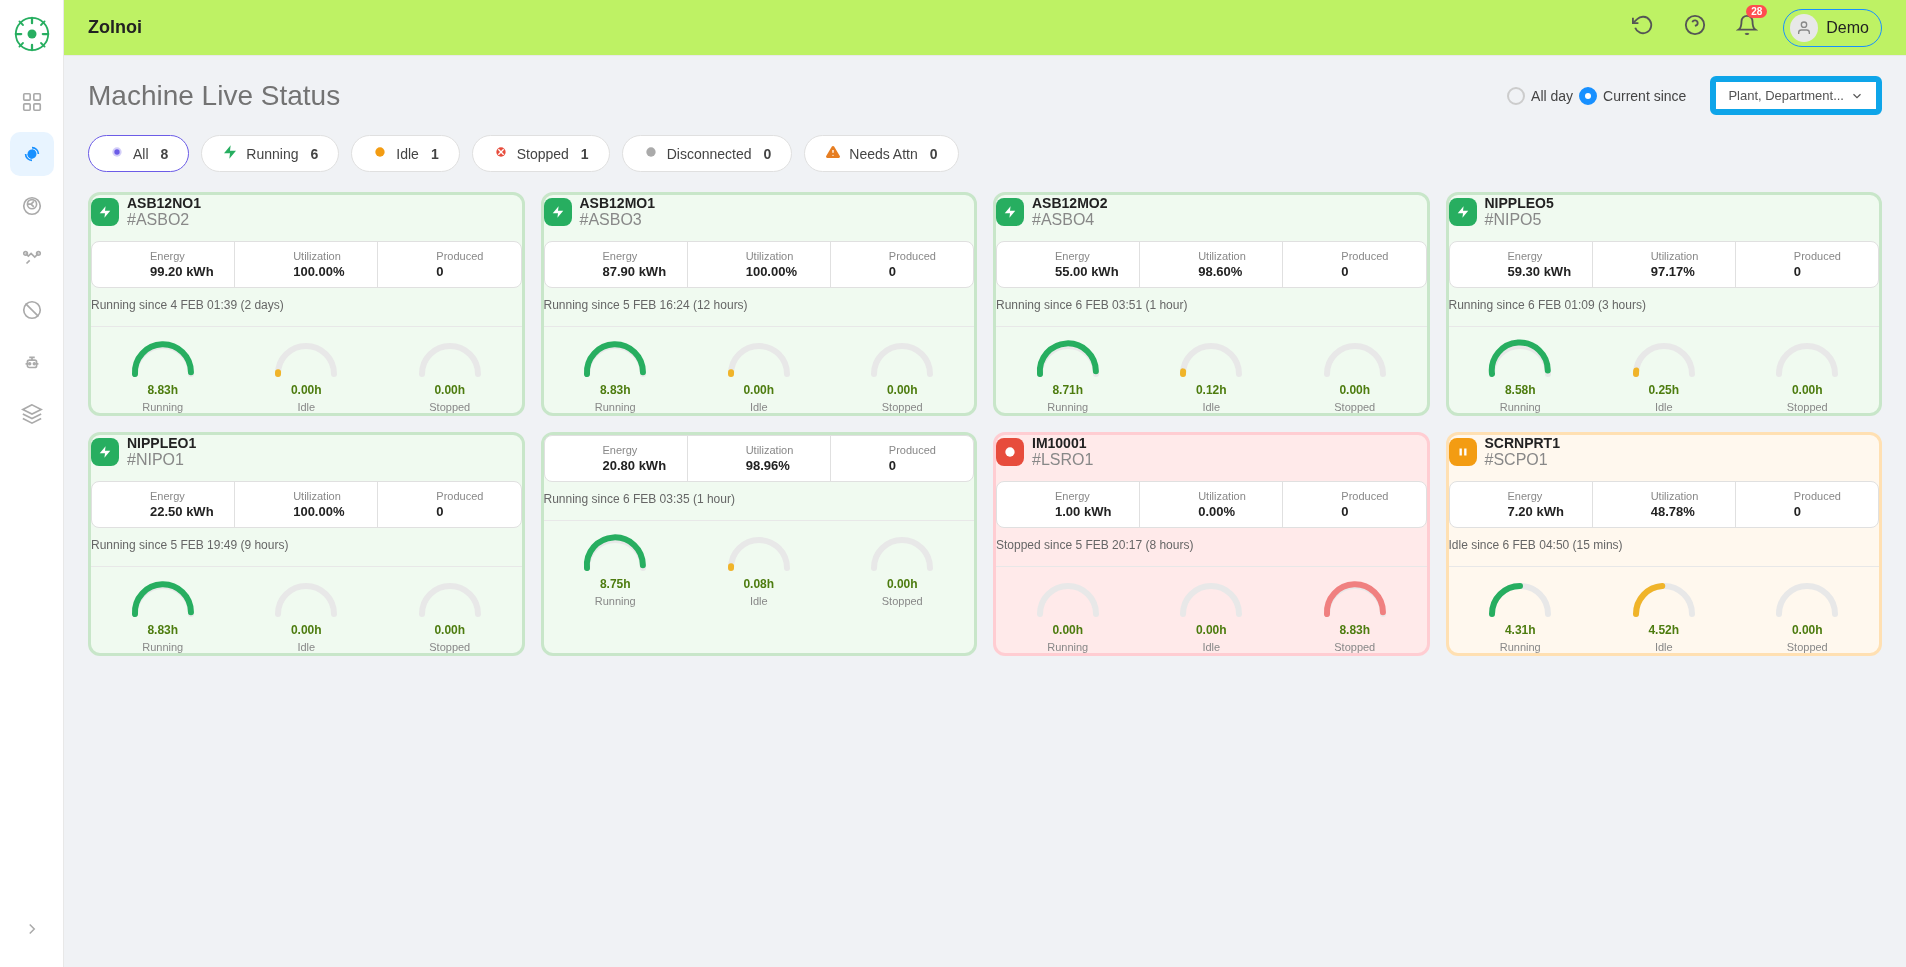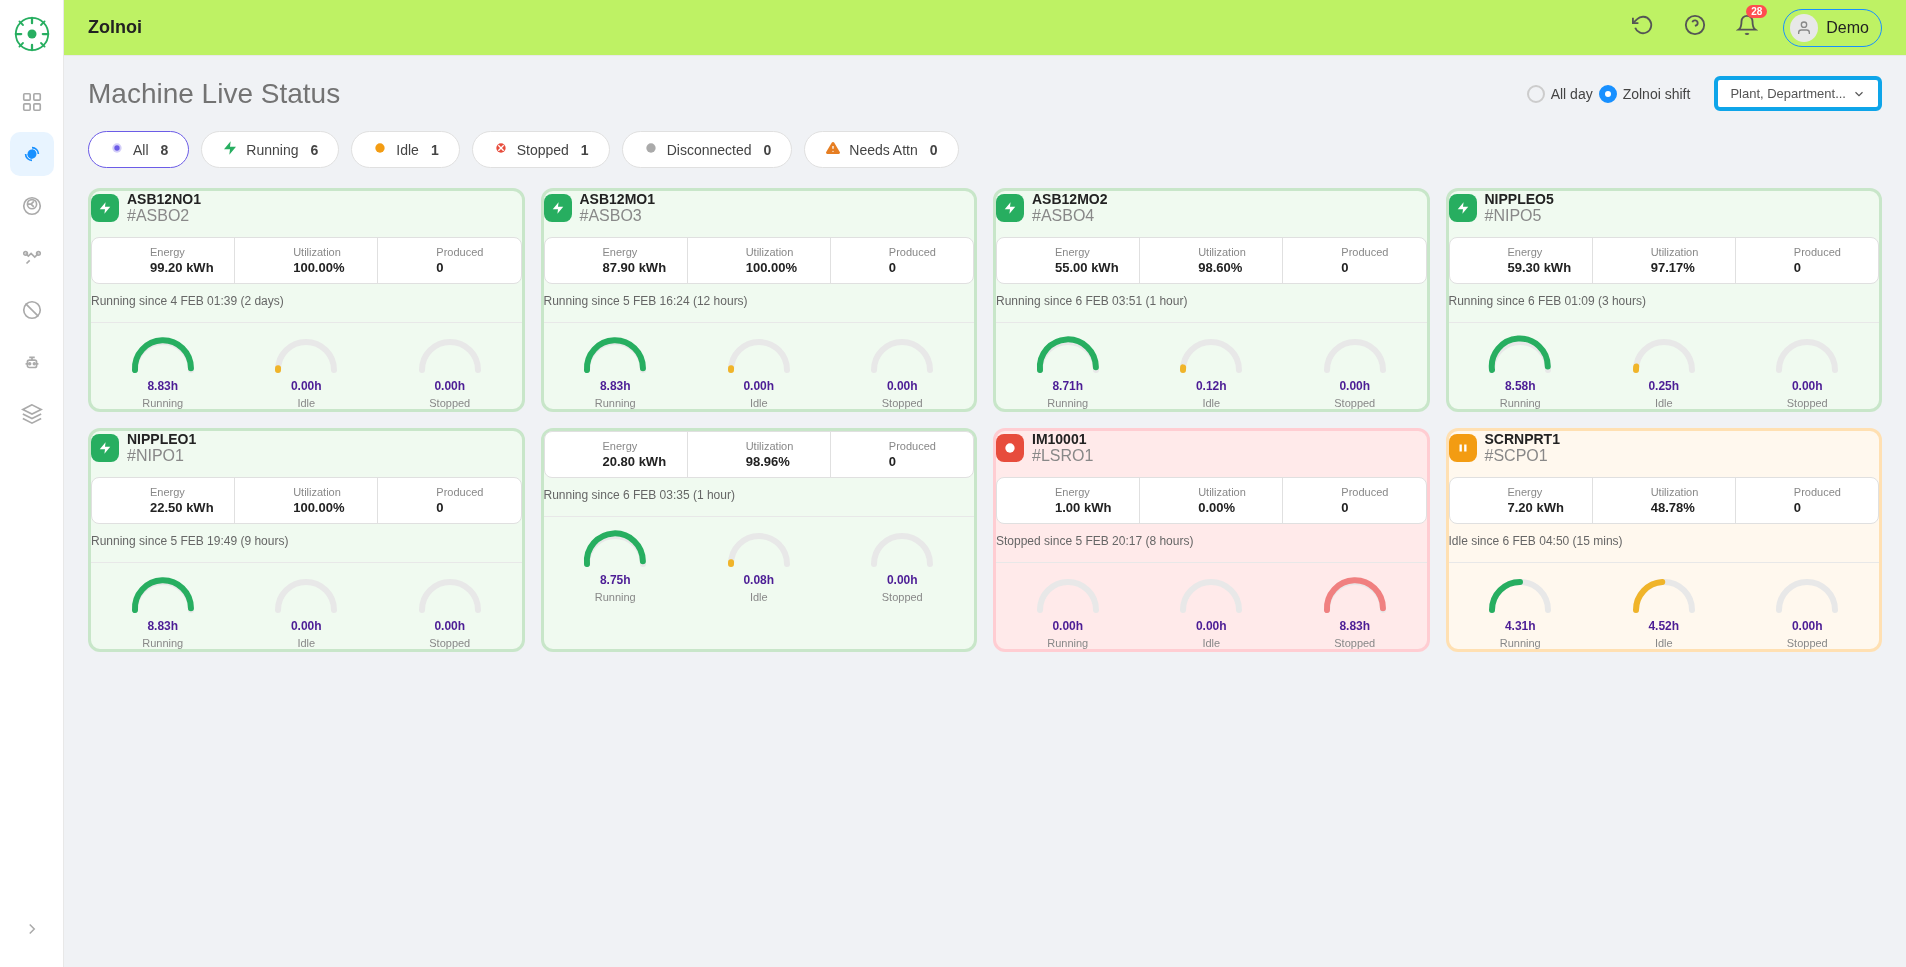--- a/index.html
+++ b/index.html
@@ -171,21 +171,21 @@
       content: '';
       width: 6px;
       height: 6px;
       background: white;
       border-radius: 50%;
     }
     .dropdown-btn {
       display: flex;
       align-items: center;
       gap: 6px;
-      border: 4px solid #0ea5e9;
+      border: 6px solid #0ea5e9;
       border-radius: 6px;
       padding: 6px 12px;
       font-size: 13px;
       cursor: pointer;
       background: white;
       color: #555;
     }
 
     
     .filter-tabs {
@@ -304,21 +304,21 @@
     }
     .gauge-item {
       display: flex;
       flex-direction: column;
       align-items: center;
       gap: 4px;
     }
     .gauge-value {
       font-size: 12px;
       font-weight: 600;
-      color: #4c1d95;
+      color: #4d7c0f;
     }
     .gauge-label {
       font-size: 11px;
       color: #888;
     }
   </style>
 </head>
 <body>
 
 <nav class="sidebar">
@@ -443,21 +443,21 @@
     <div class="page-header">
       <h1 class="page-title">Machine Live Status</h1>
       <div class="page-header-right">
         <div class="radio-group">
           <label class="radio-option">
             <div class="radio-circle"></div>
             <span>All day</span>
           </label>
           <label class="radio-option">
             <div class="radio-circle active"></div>
-            <span>Zolnoi shift</span>
+            <span>Current since</span>
           </label>
         </div>
         <button class="dropdown-btn">
           <span>Plant, Department...</span>
           <svg width="14" height="14" viewBox="0 0 24 24" fill="none" stroke="currentColor" stroke-width="2">
             <polyline points="6 9 12 15 18 9"></polyline>
           </svg>
         </button>
       </div>
     </div>

